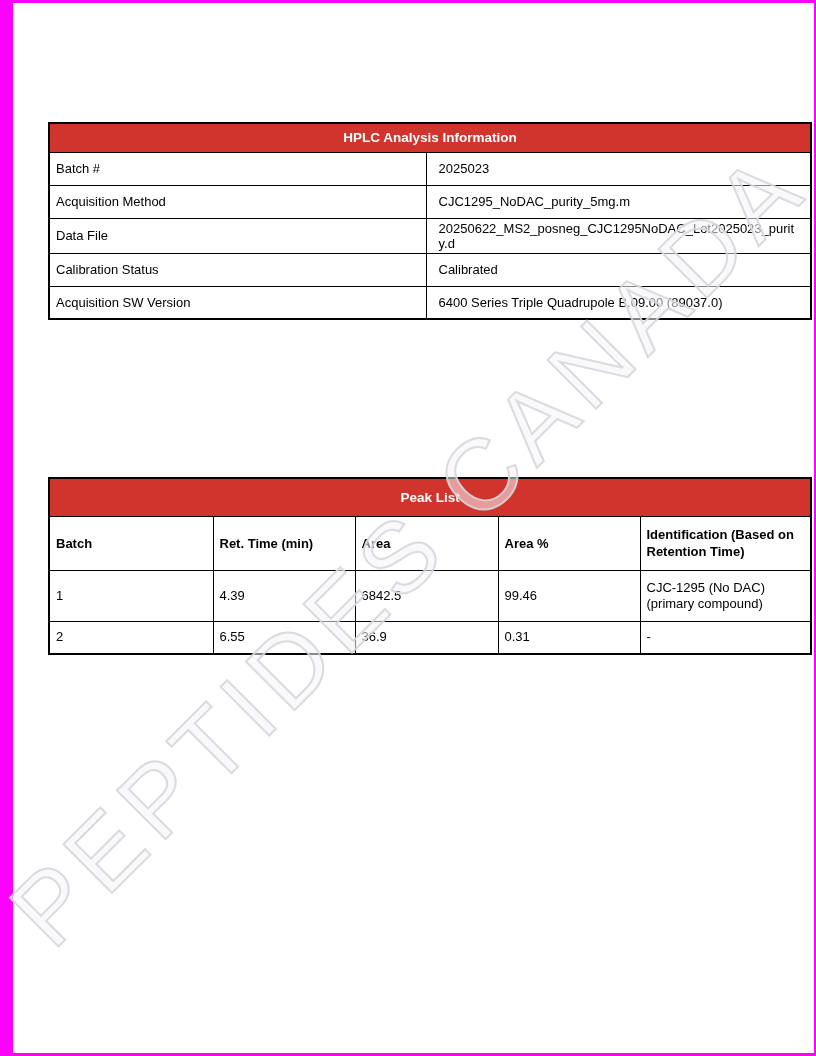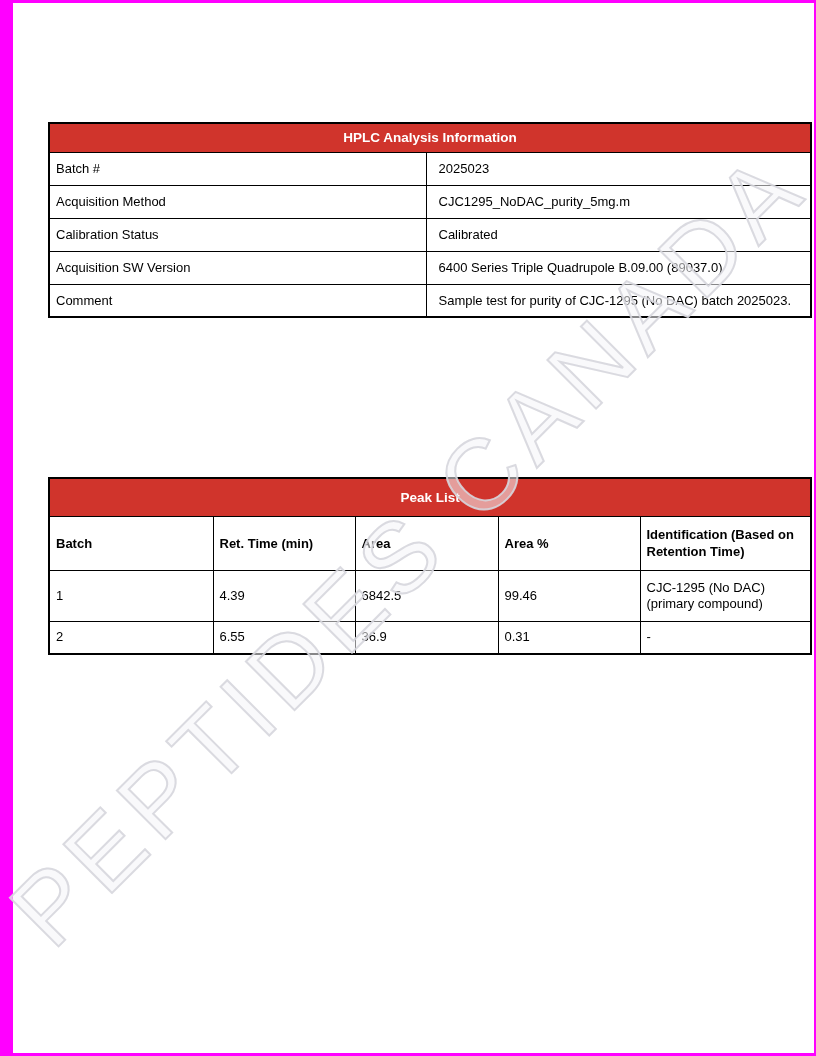--- a/index.html
+++ b/index.html
@@ -105,30 +105,30 @@
   <tbody>
     <tr>
       <td class="info-label">Batch #</td>
       <td class="info-value">2025023</td>
     </tr>
     <tr>
       <td class="info-label">Acquisition Method</td>
       <td class="info-value">CJC1295_NoDAC_purity_5mg.m</td>
     </tr>
     <tr>
+      <td class="info-label">Data File</td>
+      <td class="info-value">20250622_MS2_posneg_CJC1295NoDAC_Lot2025023_purity.d</td>
+    </tr>
+    <tr>
       <td class="info-label">Calibration Status</td>
       <td class="info-value">Calibrated</td>
     </tr>
     <tr>
       <td class="info-label">Acquisition SW Version</td>
       <td class="info-value">6400 Series Triple Quadrupole B.09.00 (89037.0)</td>
-    </tr>
-    <tr>
-      <td class="info-label">Comment</td>
-      <td class="info-value">Sample test for purity of CJC-1295 (No DAC) batch 2025023.</td>
     </tr>
   </tbody>
 </table>
 
 <table class="peak-table">
   <colgroup>
     <col style="width:164px">
       <col style="width:142px">
       <col style="width:143px">
       <col style="width:142px">

